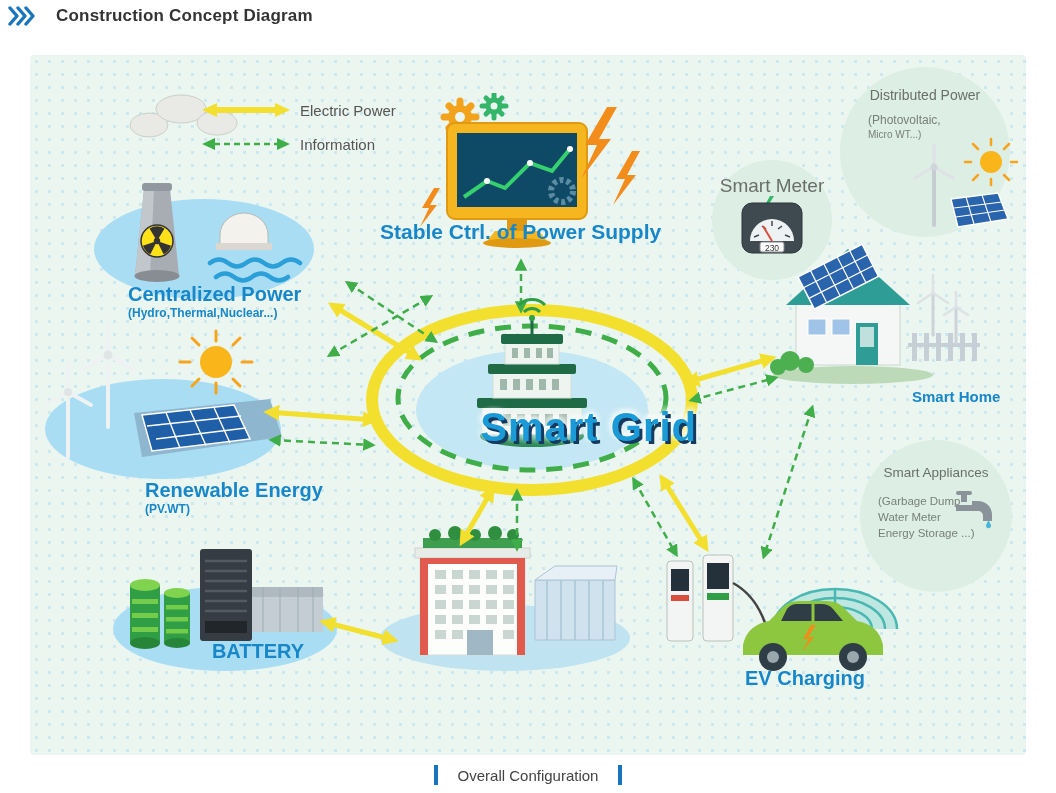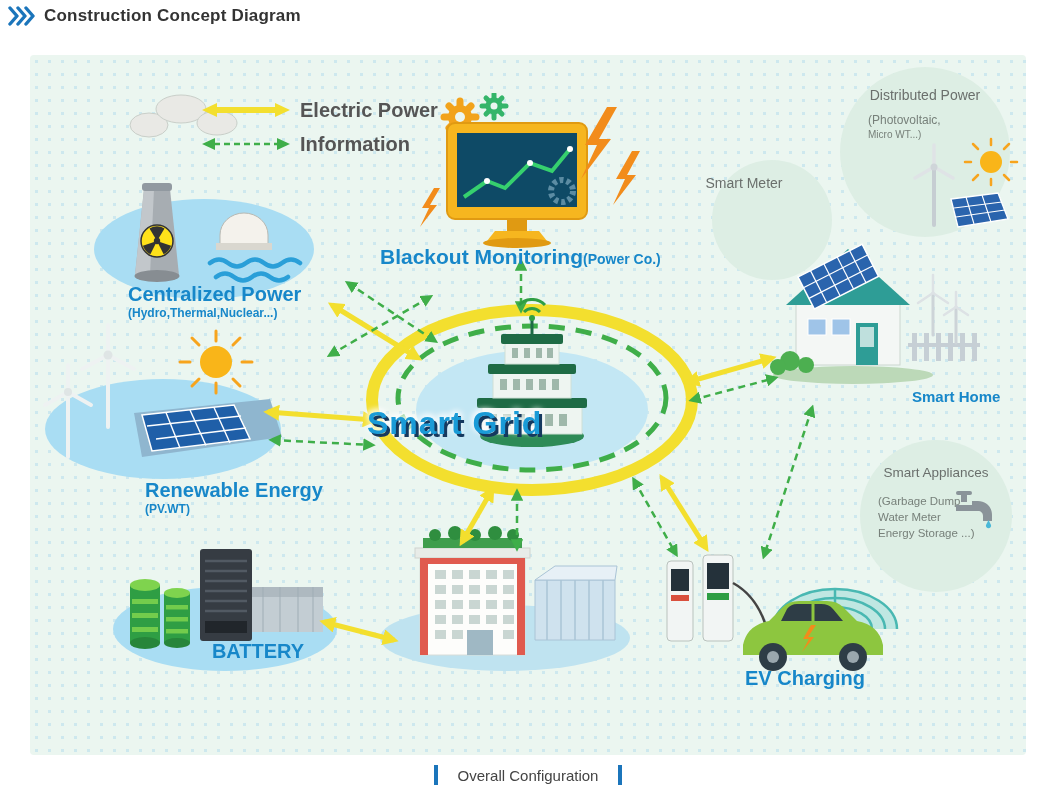--- a/index.html
+++ b/index.html
@@ -1,34 +1,34 @@
 <!DOCTYPE html>
 <html><head>
 <meta charset="utf-8">
 <style>
   *{margin:0;padding:0;box-sizing:border-box}
   html,body{width:1056px;height:793px;background:#fff;font-family:"Liberation Sans",sans-serif;overflow:hidden;position:relative}
-  .header{position:absolute;left:8px;top:6px;display:flex;align-items:center;gap:8px;z-index:10}
+  .header{position:absolute;left:8px;top:6px;display:flex;align-items:center;gap:20px;z-index:10}
   .header h1{font-size:17px;font-weight:bold;color:#333;letter-spacing:.2px}
   .diagram{position:absolute;left:30px;top:55px;width:996px;height:700px;border-radius:4px;
     background-color:#ebf6f0;
     background-image:radial-gradient(rgba(137,199,232,.30) 1.5px,transparent 1.6px);
     background-size:13px 13px}
   .abs{position:absolute}
   .arrows{position:absolute;left:0;top:0;width:996px;height:700px;z-index:4;pointer-events:none}
   .lbl{position:absolute;z-index:6;color:#1787c9;font-weight:bold;white-space:nowrap}
   .lbl-20{font-size:20px}
   .lbl-sub{font-size:12px}
   .gray-b{color:#6a6f6c;font-weight:normal}
   .legend{position:absolute;left:172px;top:38px;z-index:6}
   .legend .row{display:flex;align-items:center;gap:10px;height:34px}
-  .legend .txt{font-size:20px;font-weight:bold;color:#555}
+  .legend .txt{font-size:15px;font-weight:normal;color:#555}
   .circle{position:absolute;border-radius:50%;background:#ddeee4;z-index:2}
-  .sg-text{position:absolute;left:337px;top:350px;width:330px;text-align:left;z-index:6;
-    font-size:32px;font-weight:bold;color:#1a9bd7;letter-spacing:1px;
+  .sg-text{position:absolute;left:337px;top:350px;width:330px;text-align:right;z-index:6;
+    font-size:40px;font-weight:bold;color:#1a9bd7;letter-spacing:1px;
     text-shadow:3px 3px 0 #15395f,-2px -2px 6px #ffffff,2px -2px 6px #ffffff}
   .footer{position:absolute;left:0;top:765px;width:1056px;display:flex;justify-content:center;align-items:center;gap:20px;z-index:10}
   .footer .bar{display:inline-block;width:4px;height:20px;background:#1b75bb}
   .footer .txt{font-size:15px;color:#444}
   .center-txt{text-align:center}
   svg{display:block}
 </style>
 </head>
 <body>
 
@@ -234,23 +234,21 @@
       <rect x="105" y="126" width="20" height="12" fill="#e09a12"></rect>
       <path d="M85 148 h60 l-8 -10 h-44 z" fill="#f6b61f"></path>
       <ellipse cx="115" cy="150" rx="34" ry="5" fill="#e09a12"></ellipse>
       <g fill="#f28c1b">
         <path d="M205 14 l-22 38 h12 l-16 34 30 -40 h-12 l18 -32 z"></path>
         <path d="M230 58 l-16 28 h9 l-12 26 23 -30 h-9 l13 -24 z"></path>
         <path d="M32 95 l-12 20 h7 l-9 19 17 -22 h-7 l10 -17 z"></path>
       </g>
     </svg>
   </div>
-  <div class="lbl" style="left:350px;top:190px;font-size:21px">
-    <span>Blackout Monitoring</span><span style="font-size:14px">(Power Co.)</span>
-  </div>
+  <div class="lbl" style="left:350px;top:165px;font-size:21px">Stable Ctrl. of Power Supply</div>
 
   <div class="abs" style="left:330px;top:233px;z-index:3">
     <svg width="345" height="225" viewBox="0 0 345 225">
       <ellipse cx="172" cy="122" rx="116" ry="60" fill="#c3e7f4"></ellipse>
       <ellipse cx="172" cy="112" rx="160" ry="90" fill="none" stroke="#f3df2e" stroke-width="12"></ellipse>
       <ellipse cx="172" cy="110" rx="134" ry="72" fill="none" stroke="#3fae49" stroke-width="5" stroke-dasharray="16 11"></ellipse>
     </svg>
   </div>
   <div class="abs" style="left:445px;top:243px;z-index:5">
     <svg width="115" height="150" viewBox="0 0 115 150">
@@ -318,21 +316,38 @@
       <g stroke="#fff" stroke-width="1.1">
         <line x1="70" y1="60" x2="78" y2="87"></line>
           <line x1="86" y1="58" x2="95" y2="85"></line>
         <line x1="58" y1="71" x2="106" y2="65"></line>
           <line x1="60" y1="80" x2="109" y2="73"></line>
       </g>
     </svg>
   </div>
 
   <div class="circle" style="left:682px;top:105px;width:120px;height:120px"></div>
-  <div class="lbl gray-b center-txt" style="left:656px;top:120px;width:116px;font-size:14px;color:#6a6f6c">Smart Meter</div>
+  <div class="lbl gray-b center-txt" style="left:684px;top:120px;width:116px;font-size:19px;color:#6a6f6c">Smart Meter</div>
+  <div class="abs" style="left:710px;top:140px;z-index:3">
+    <svg width="64" height="62" viewBox="0 0 64 62">
+      <path d="M30 1 l-5 9 h4 l-4 8 8 -9 h-4 l5 -8 z" fill="#35b56a"></path>
+      <rect x="2" y="8" width="60" height="50" rx="10" fill="#3e4950" stroke="#2c343a"></rect>
+      <path d="M10 46 a22 22 0 0 1 44 0 z" fill="#eef2f2"></path>
+      <g stroke="#3e4950" stroke-width="1.5">
+        <line x1="14" y1="42" x2="19" y2="40"></line>
+          <line x1="22" y1="31" x2="26" y2="34"></line>
+        <line x1="32" y1="26" x2="32" y2="31"></line>
+          <line x1="42" y1="31" x2="38" y2="34"></line>
+        <line x1="50" y1="42" x2="45" y2="40"></line>
+      </g>
+      <line x1="32" y1="46" x2="23" y2="31" stroke="#d94f3d" stroke-width="2"></line>
+      <rect x="20" y="47" width="24" height="10" rx="2" fill="#fff" stroke="#888"></rect>
+      <text x="32" y="55.5" font-size="8.5" text-anchor="middle" fill="#333" font-family="Liberation Sans, sans-serif">230</text>
+    </svg>
+  </div>
 
   <div class="abs" style="left:738px;top:160px;z-index:2">
     <svg width="215" height="185" viewBox="0 0 215 185">
       <ellipse cx="85" cy="160" rx="80" ry="9" fill="#bcd9b8"></ellipse>
       <g fill="#c6cfd5">
         <rect x="140" y="128" width="72" height="4"></rect>
         <rect x="144" y="118" width="5" height="28"></rect>
           <rect x="156" y="118" width="5" height="28"></rect>
           <rect x="168" y="118" width="5" height="28"></rect>
         <rect x="180" y="118" width="5" height="28"></rect>

